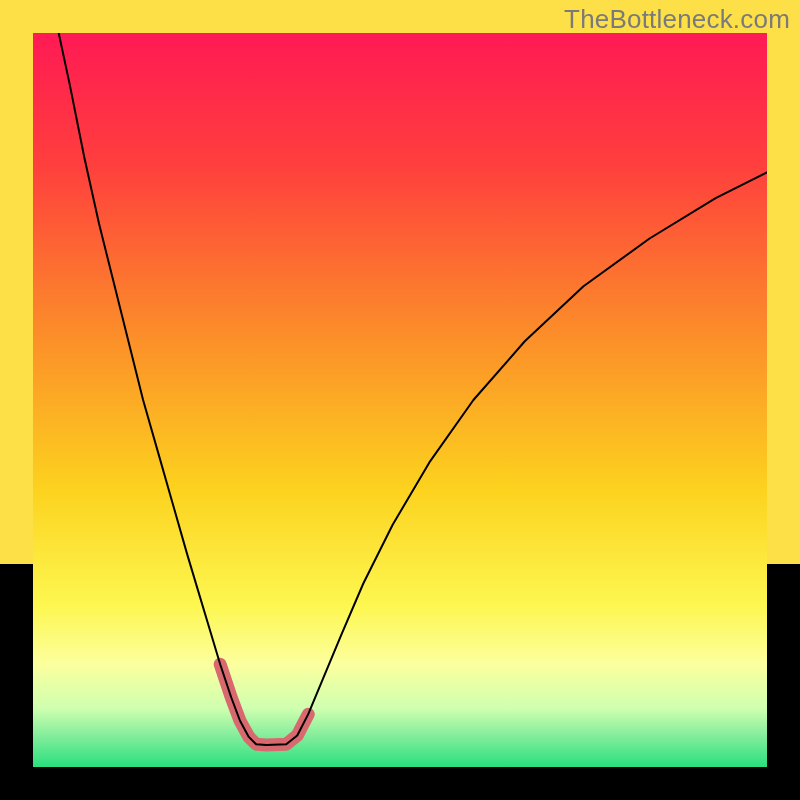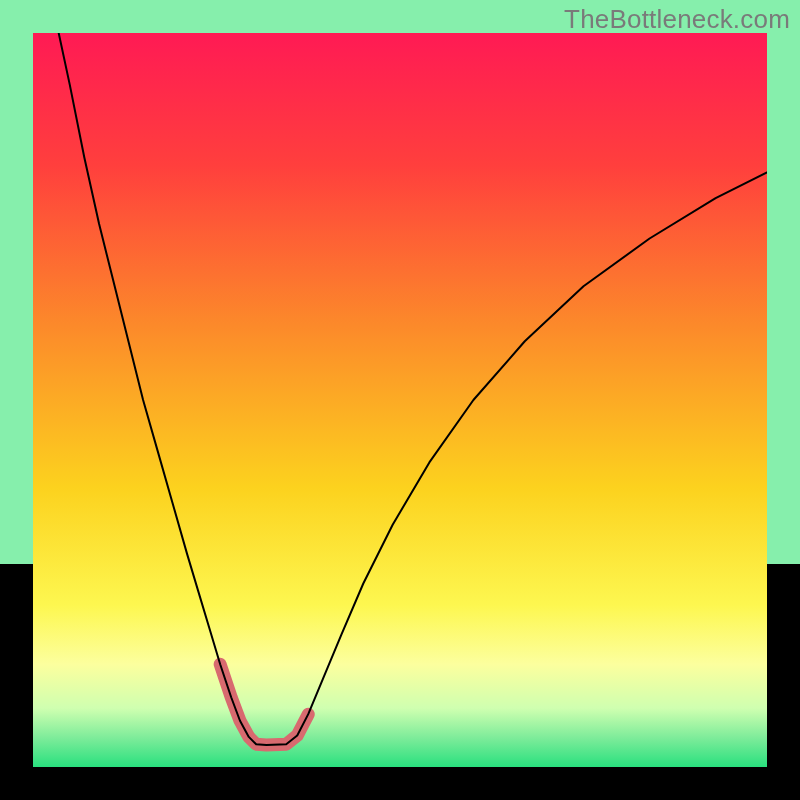--- a/index.html
+++ b/index.html
@@ -10,21 +10,21 @@
     background: #000;
     overflow: hidden;
     font-family: Arial, Helvetica, sans-serif;
   }
   .frame {
     position: absolute;
     top: 0;
     left: 0;
     width: 800px;
     height: 564px;
-    background: #86efac;
+    background: #fde047;
   }
   .watermark {
     position: absolute;
     top: 4px;
     right: 10px;
     color: #7a7a7a;
     font-size: 26px;
     font-weight: 400;
     letter-spacing: 0.2px;
     user-select: none;

